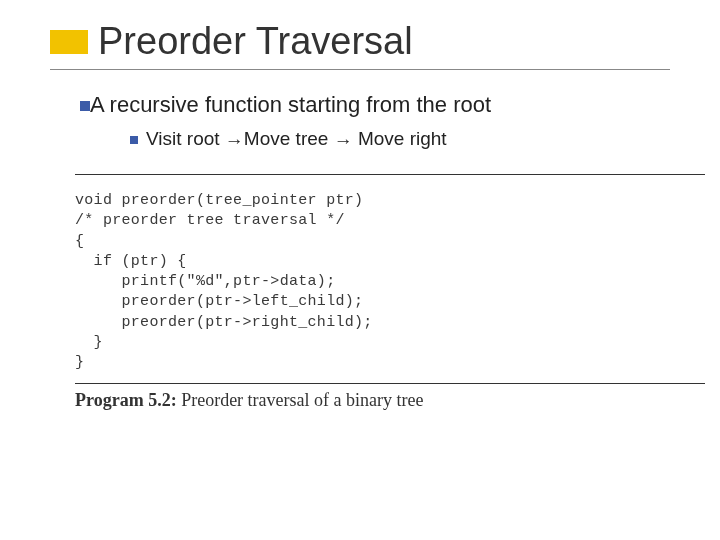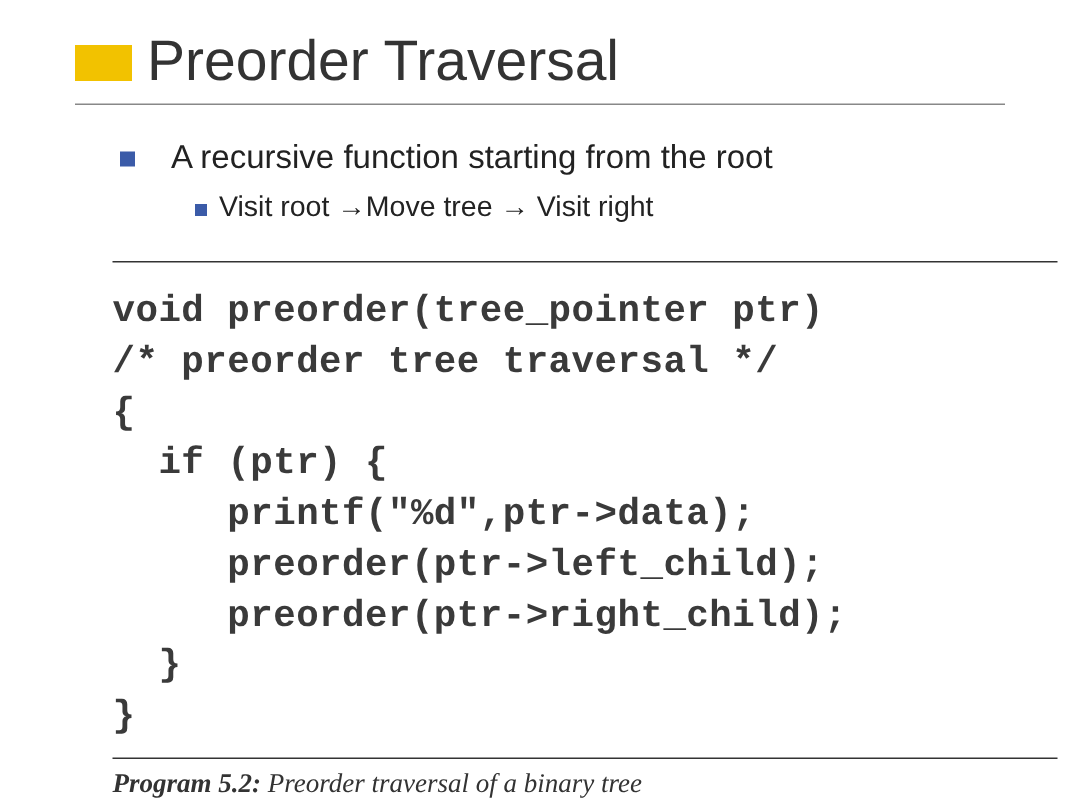--- a/index.html
+++ b/index.html
@@ -37,21 +37,21 @@
     margin-top: 6px;
     margin-left: 0;
     width: 620px;
   }
   .body {
     margin-top: 22px;
   }
   .lvl1 {
     display: flex;
     align-items: flex-start;
-    gap: 24px;
+    gap: 0;
     margin-left: 30px;
     font-size: 22px;
     color: #222;
   }
   .lvl2 {
     display: flex;
     align-items: flex-start;
     gap: 8px;
     margin-left: 80px;
     margin-top: 10px;
@@ -80,34 +80,32 @@
     background: #333;
     width: 630px;
     margin-bottom: 16px;
   }
   .code-line-bottom {
     margin-top: 6px;
     margin-bottom: 6px;
   }
   .code {
     font-family: "Courier New", monospace;
-    font-size: 25px;
+    font-size: 15px;
     color: #3a3a3a;
     line-height: 1.35;
     white-space: pre;
     margin-bottom: 10px;
     letter-spacing: 0.3px;
-    font-weight: bold;
   }
   .caption {
     font-family: Georgia, "Times New Roman", serif;
     font-size: 18px;
     color: #333;
     margin-top: 4px;
-    font-style: italic;
   }
   .caption b {
     font-weight: bold;
   }
   .arrow {
     font-family: Arial, sans-serif;
   }
 </style>
 </head>
 <body>
@@ -121,21 +119,21 @@
   <div class="underline"></div>
 
   <div class="body">
     <div class="lvl1">
       <div class="bullet1"></div>
       <div>A recursive function starting from the root</div>
     </div>
     <div class="lvl2">
       <div class="bullet2"></div>
       <div>
-        <span>Visit root </span><span class="arrow">→</span><span>Move tree </span><span class="arrow">→</span><span> Visit right</span>
+        <span>Visit root </span><span class="arrow">→</span><span>Move tree </span><span class="arrow">→</span><span> Move right</span>
       </div>
     </div>
   </div>
 
   <div class="code-wrap">
     <div class="code-line-top"></div>
     <div class="code">void preorder(tree_pointer ptr)
 /* preorder tree traversal */
 {
   if (ptr) {

